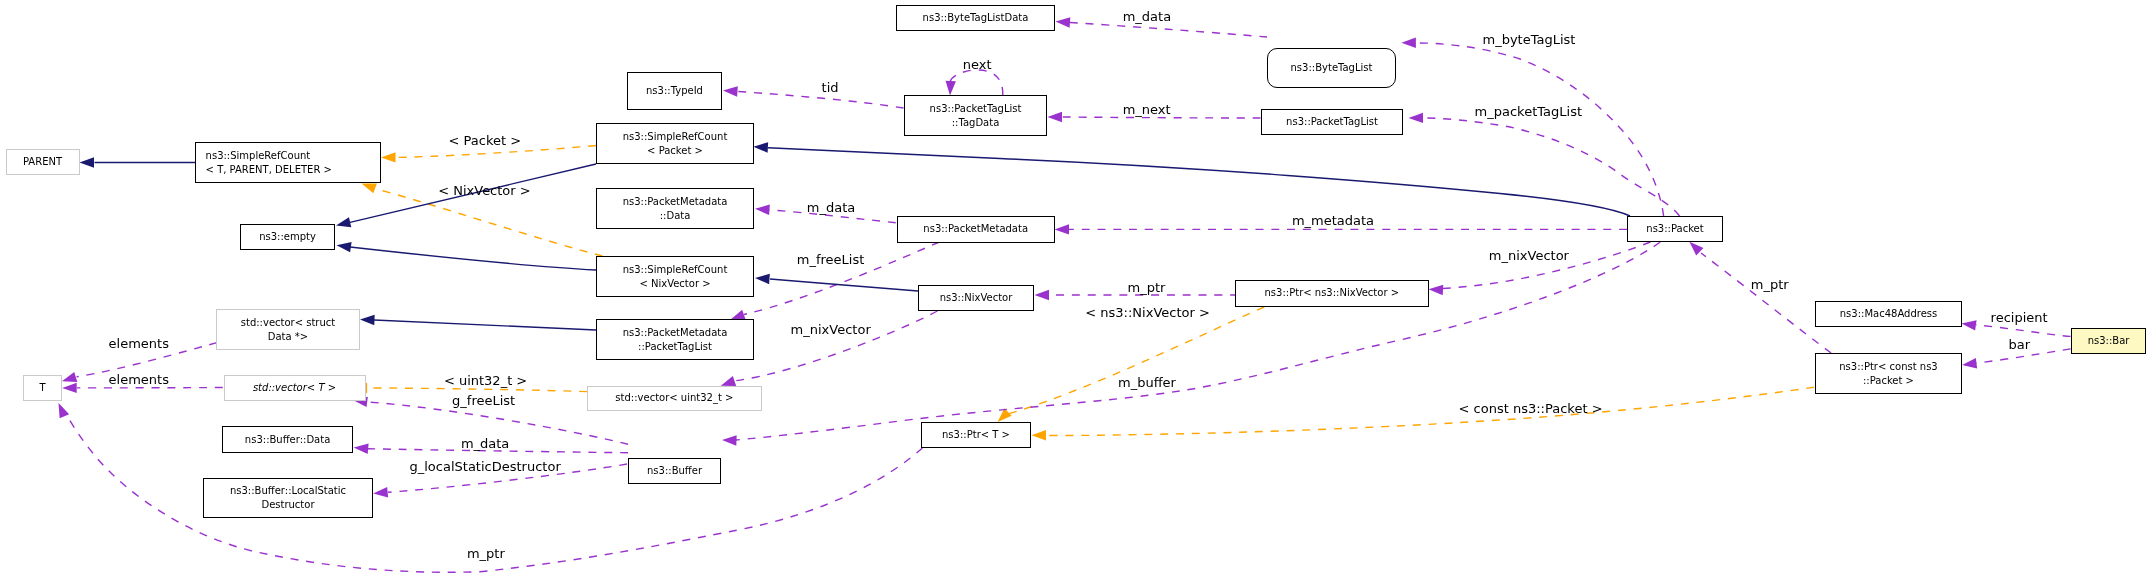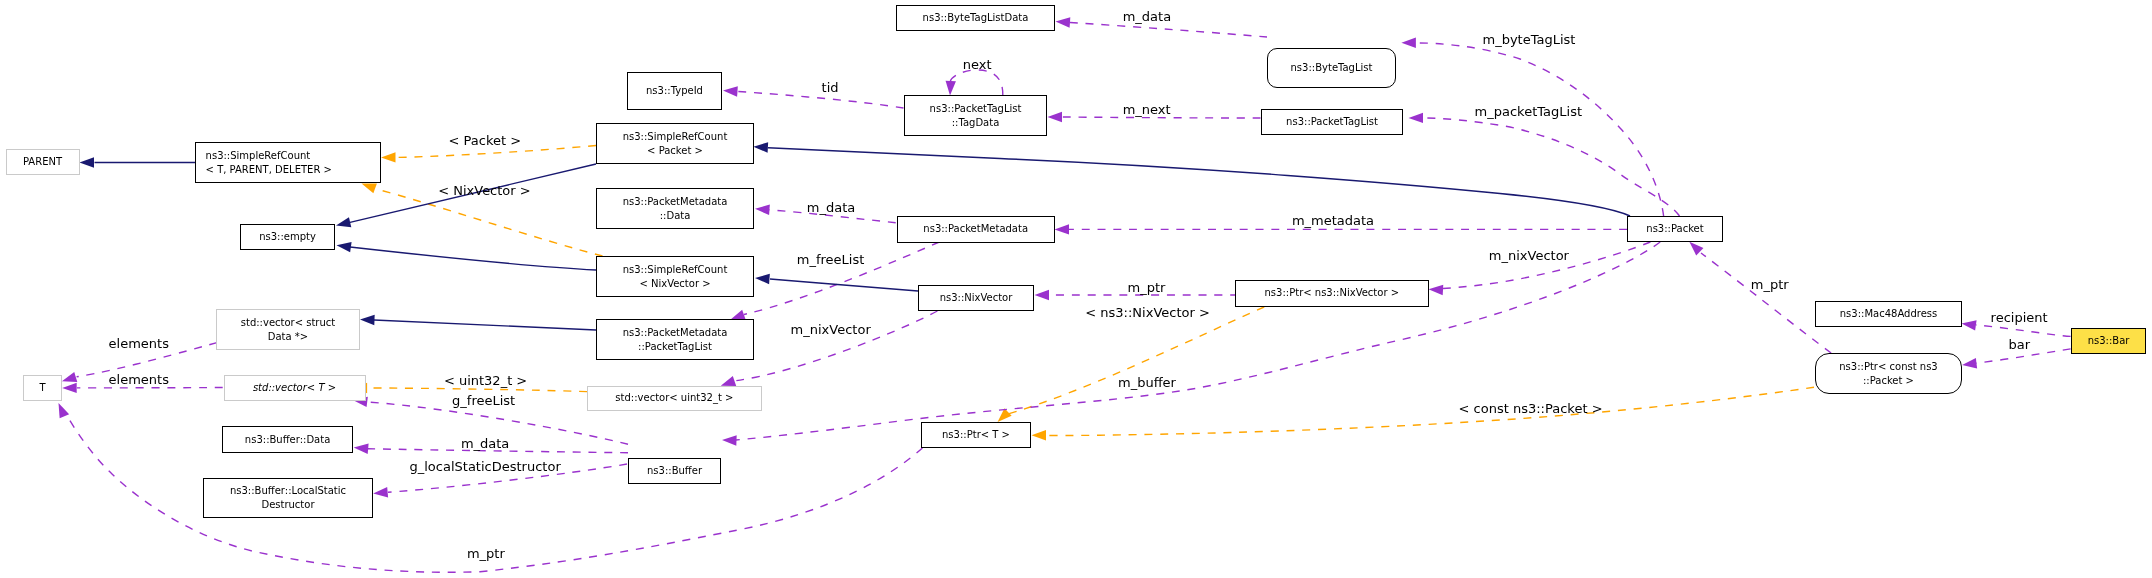--- a/index.html
+++ b/index.html
@@ -4,21 +4,21 @@
 <style>
   html,body{margin:0;padding:0;background:#ffffff;}
   #canvas{position:relative;width:2152px;height:578px;background:#ffffff;overflow:hidden;
           font-family:"DejaVu Sans", sans-serif;}
   svg#edges{position:absolute;left:0;top:0;width:2152px;height:578px;overflow:visible;}
   .node{position:absolute;box-sizing:border-box;display:flex;flex-direction:column;
         align-items:center;justify-content:center;text-align:center;background:#ffffff;
         font-size:10px;color:#000000;line-height:13.7px;white-space:pre;z-index:5;}
   .node.solid{border:1.2px solid #000000;}
   .node.light{border:1.4px solid #cacaca;}
-  .node.cur{border:1.2px solid #000000;background:#fde047;align-items:center;}
+  .node.cur{border:1.2px solid #000000;background:#fef9c3;align-items:center;}
   .elabel{position:absolute;font-size:13px;color:#000000;white-space:pre;
           line-height:15px;z-index:4;}
   path.edge{fill:none;stroke-width:1.4;}
   path.arrow{stroke:none;}
   .k-inheritance{stroke:#191970;}
   .k-template{stroke:#ffa500;stroke-dasharray:8,7.8;}
   .k-usage{stroke:#9a32cd;stroke-dasharray:8,7.8;}
   .a-inheritance{fill:#191970;}
   .a-template{fill:#ffa500;}
   .a-usage{fill:#9a32cd;}
@@ -180,21 +180,21 @@
       <div class="node solid" style="left: 896px; top: 5px; width: 159px; height: 26px;"><span>ns3::ByteTagListData</span></div>
       <div class="node solid" style="left: 904px; top: 95px; width: 143px; height: 41px;"><span>ns3::PacketTagList</span><span>::TagData</span></div>
       <div class="node solid" style="left: 896.6px; top: 216px; width: 158.2px; height: 26.5px;"><span>ns3::PacketMetadata</span></div>
       <div class="node solid" style="left: 918px; top: 285px; width: 116px; height: 26px;"><span>ns3::NixVector</span></div>
       <div class="node solid" style="left: 921px; top: 422px; width: 110px; height: 26px;"><span>ns3::Ptr&lt; T &gt;</span></div>
       <div class="node solid" style="left: 1267px; top: 48px; width: 129px; height: 40px; border-radius: 10px;"><span>ns3::ByteTagList</span></div>
       <div class="node solid" style="left: 1261px; top: 109px; width: 142px; height: 26px;"><span>ns3::PacketTagList</span></div>
       <div class="node solid" style="left: 1234.5px; top: 280px; width: 194.6px; height: 26.5px;"><span>ns3::Ptr&lt; ns3::NixVector &gt;</span></div>
       <div class="node solid" style="left: 1627px; top: 216px; width: 96px; height: 26px;"><span>ns3::Packet</span></div>
       <div class="node solid" style="left: 1815px; top: 301px; width: 147px; height: 26px;"><span>ns3::Mac48Address</span></div>
-      <div class="node solid" style="left: 1815px; top: 353px; width: 147px; height: 41px; border-radius: 14px;"><span>ns3::Ptr&lt; const ns3</span><span>::Packet &gt;</span></div>
+      <div class="node solid" style="left: 1815px; top: 353px; width: 147px; height: 41px;"><span>ns3::Ptr&lt; const ns3</span><span>::Packet &gt;</span></div>
       <div class="node cur" style="left: 2071px; top: 328px; width: 75px; height: 26px;"><span>ns3::Bar</span></div>
     </div>
   <div id="labellayer">
       <div class="elabel" style="left: 448.5px; top: 133.4px;">&lt; Packet &gt;</div>
       <div class="elabel" style="left: 438.2px; top: 183.4px;">&lt; NixVector &gt;</div>
       <div class="elabel" style="left: 821.6px; top: 79.9px;">tid</div>
       <div class="elabel" style="left: 962.7px; top: 56.9px;">next</div>
       <div class="elabel" style="left: 1122.7px; top: 9px;">m_data</div>
       <div class="elabel" style="left: 1122.7px; top: 101.8px;">m_next</div>
       <div class="elabel" style="left: 1482.5px; top: 32.3px;">m_byteTagList</div>

